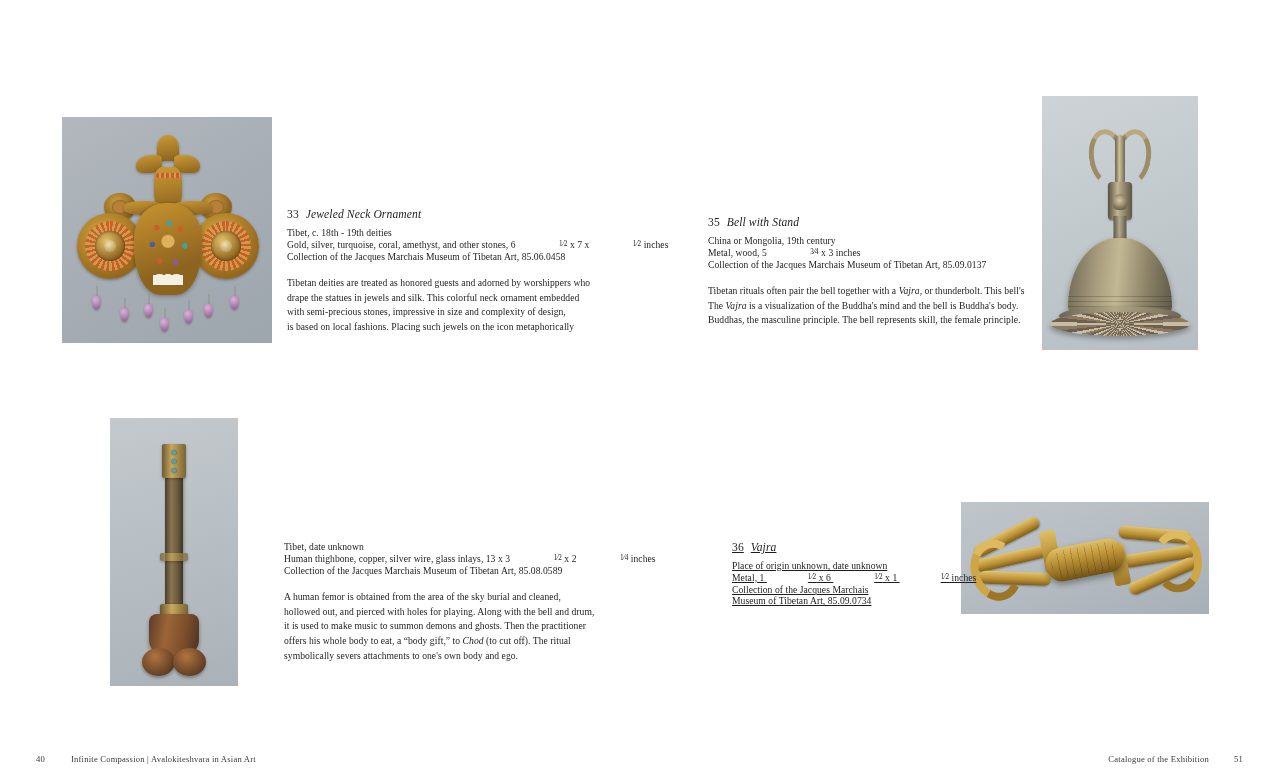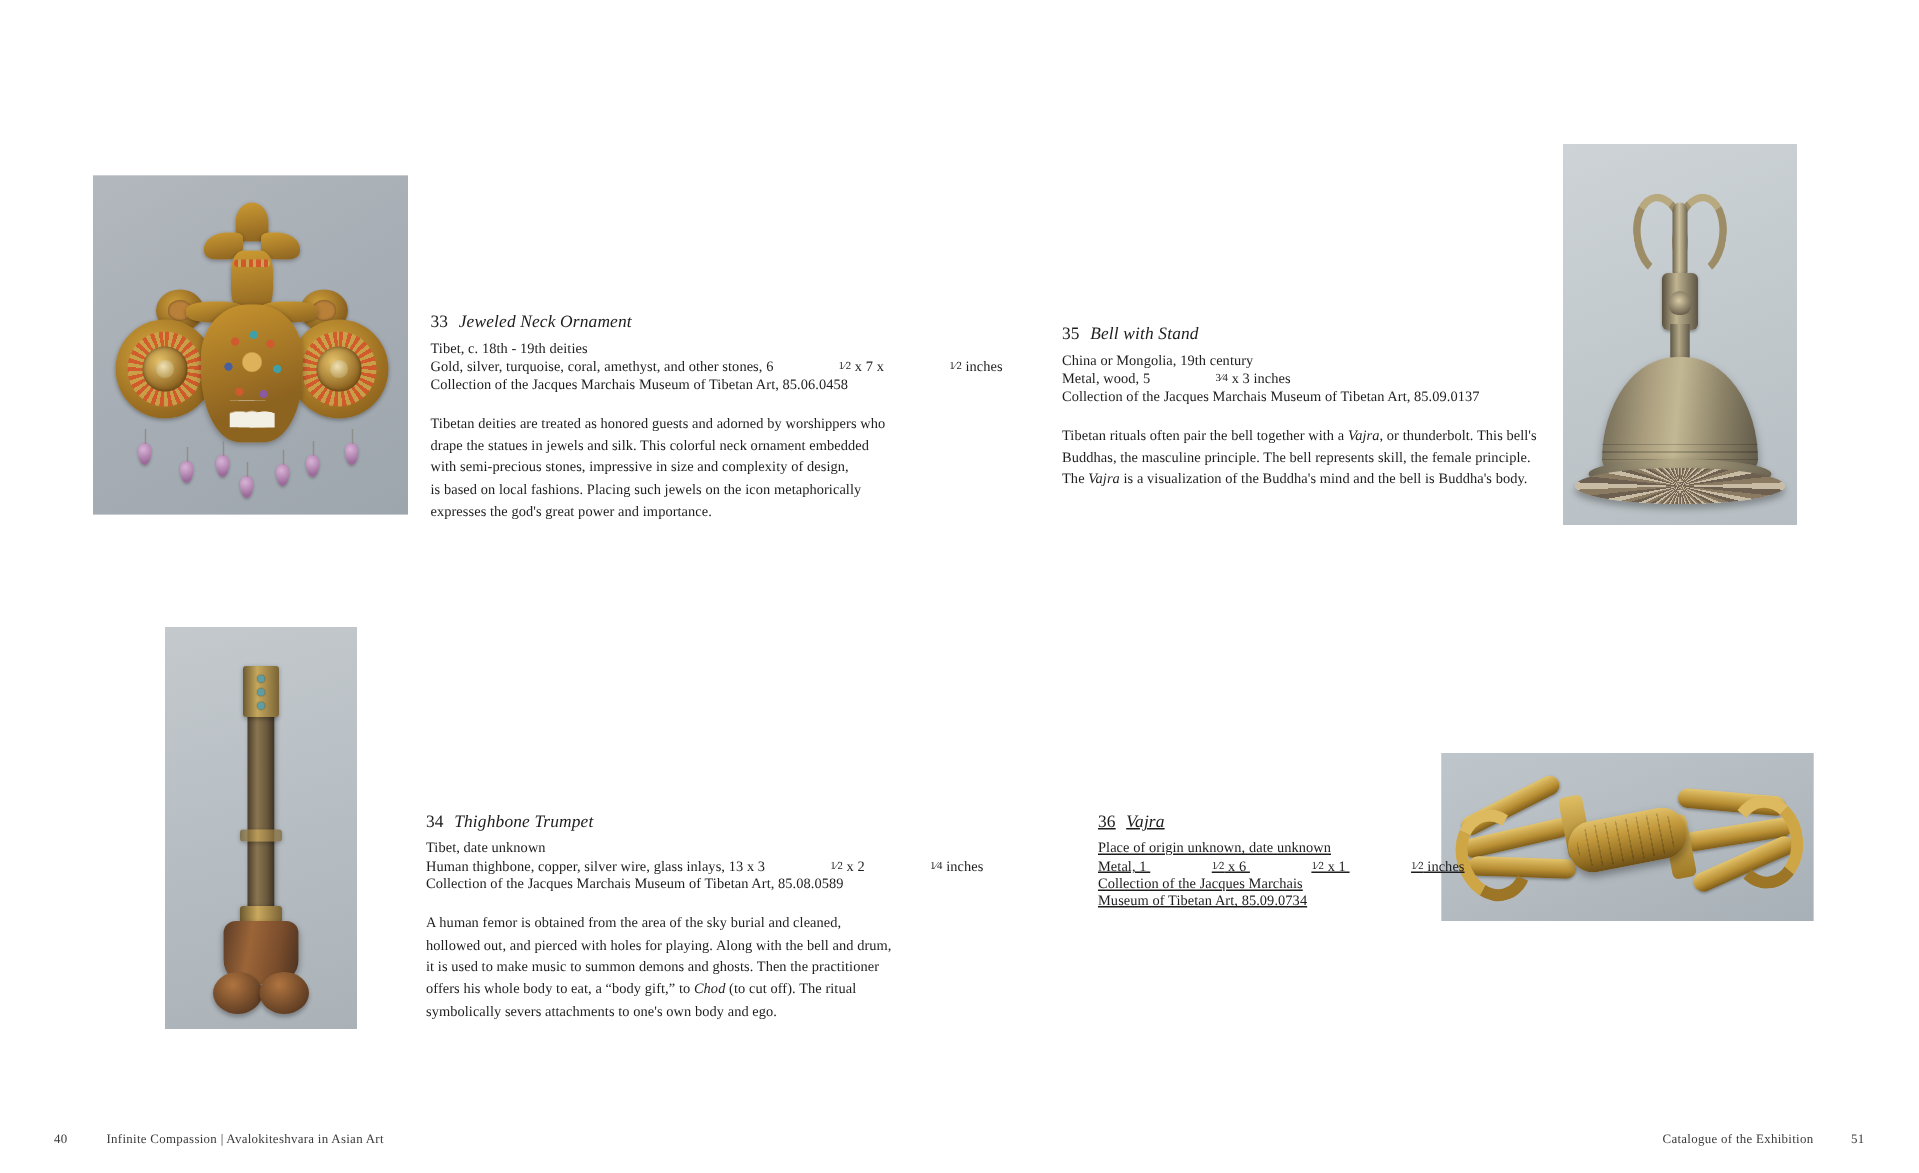--- a/index.html
+++ b/index.html
@@ -240,21 +240,20 @@
     <div class="cap-meta">
       <div>Tibet, c. 18th - 19th deities</div>
       <div>Gold, silver, turquoise, coral, amethyst, and other stones, 6 <span class="frac">1⁄2</span> x 7 x <span class="frac">1⁄2</span> inches</div>
       <div>Collection of the Jacques Marchais Museum of Tibetan Art, 85.06.0458</div>
     </div>
     <div class="cap-body">
       <div>Tibetan deities are treated as honored guests and adorned by worshippers who</div>
       <div>drape the statues in jewels and silk. This colorful neck ornament embedded</div>
       <div>with semi-precious stones, impressive in size and complexity of design,</div>
       <div>is based on local fashions. Placing such jewels on the icon metaphorically</div>
-      <div>expresses the god's great power and importance.</div>
     </div>
   </div>
 
   <div class="plate" style="left:1042px;top:96px;width:156px;height:254px;">
     <div class="bell-bg"></div>
     <div class="vajra-prongs">
       <div class="arc l"></div>
       <div class="arc r"></div>
       <div class="tip"></div>
     </div>
@@ -270,22 +269,22 @@
     <div class="cap-title">
       <span class="num">35</span><span class="ttl">Bell with Stand</span>
     </div>
     <div class="cap-meta">
       <div>China or Mongolia, 19th century</div>
       <div>Metal, wood, 5 <span class="frac">3⁄4</span> x 3 inches</div>
       <div>Collection of the Jacques Marchais Museum of Tibetan Art, 85.09.0137</div>
     </div>
     <div class="cap-body">
       <div>Tibetan rituals often pair the bell together with a <i>Vajra</i>, or thunderbolt. This bell's</div>
+      <div>The <i>Vajra</i> is a visualization of the Buddha's mind and the bell is Buddha's body.</div>
       <div>Buddhas, the masculine principle. The bell represents skill, the female principle.</div>
-      <div>The <i>Vajra</i> is a visualization of the Buddha's mind and the bell is Buddha's body.</div>
     </div>
   </div>
 
   <div class="plate" style="left:110px;top:418px;width:128px;height:268px;">
     <div class="tb-bg"></div>
     <div class="tb-shaft"></div>
     <div class="tb-cap">
       <div class="gem" style="top:6px;"></div>
       <div class="gem" style="top:15px;"></div>
       <div class="gem" style="top:24px;"></div>
@@ -296,23 +295,20 @@
       <div class="gem" style="position:absolute;left:50%;transform:translateX(-50%);top:14px;"></div>
     </div>
     <div class="tb-bell"></div>
     <div class="tb-lobes">
       <div class="lobe l"></div>
       <div class="lobe r"></div>
     </div>
   </div>
 
   <div class="caption" style="left:284px;top:541px;width:300px;">
-    <div class="cap-title">
-      <span class="num">34</span><span class="ttl">Thighbone Trumpet</span>
-    </div>
     <div class="cap-meta">
       <div>Tibet, date unknown</div>
       <div>Human thighbone, copper, silver wire, glass inlays, 13 x 3 <span class="frac">1⁄2</span> x 2 <span class="frac">1⁄4</span> inches</div>
       <div>Collection of the Jacques Marchais Museum of Tibetan Art, 85.08.0589</div>
     </div>
     <div class="cap-body">
       <div>A human femor is obtained from the area of the sky burial and cleaned,</div>
       <div>hollowed out, and pierced with holes for playing. Along with the bell and drum,</div>
       <div>it is used to make music to summon demons and ghosts. Then the practitioner</div>
       <div>offers his whole body to eat, a “body gift,” to <i>Chod</i> (to cut off). The ritual</div>

